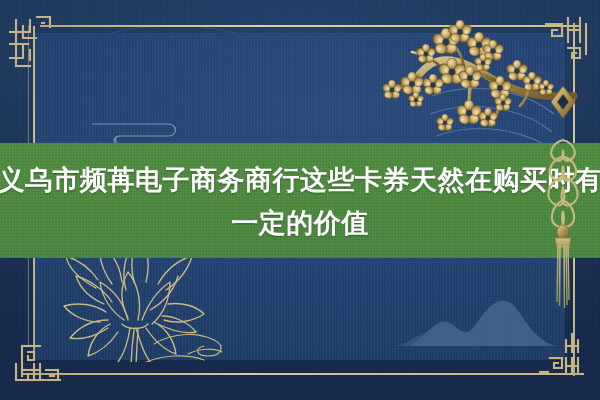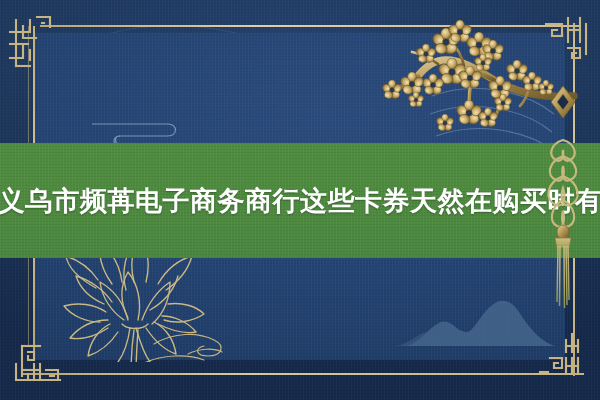--- a/index.html
+++ b/index.html
@@ -373,15 +373,16 @@
       <path d="M0,56 C14,54 22,44 32,42 C40,40 46,48 54,50 C62,52 70,50 78,56 Z"></path>
     </g>
   </svg>
 
   <div class="green-band">
     <div class="weave"></div>
   </div>
 
   <div class="headline">
     <div class="line">义乌市频苒电子商务商行这些卡券天然在购买时有</div>
+    <div class="line">一定的价值</div>
   </div>
 
 </div>
 
 </body></html>

